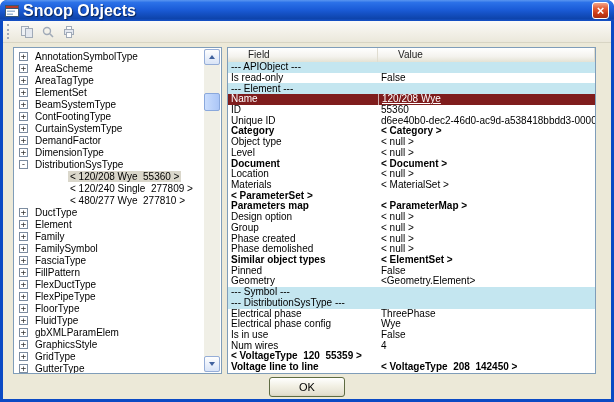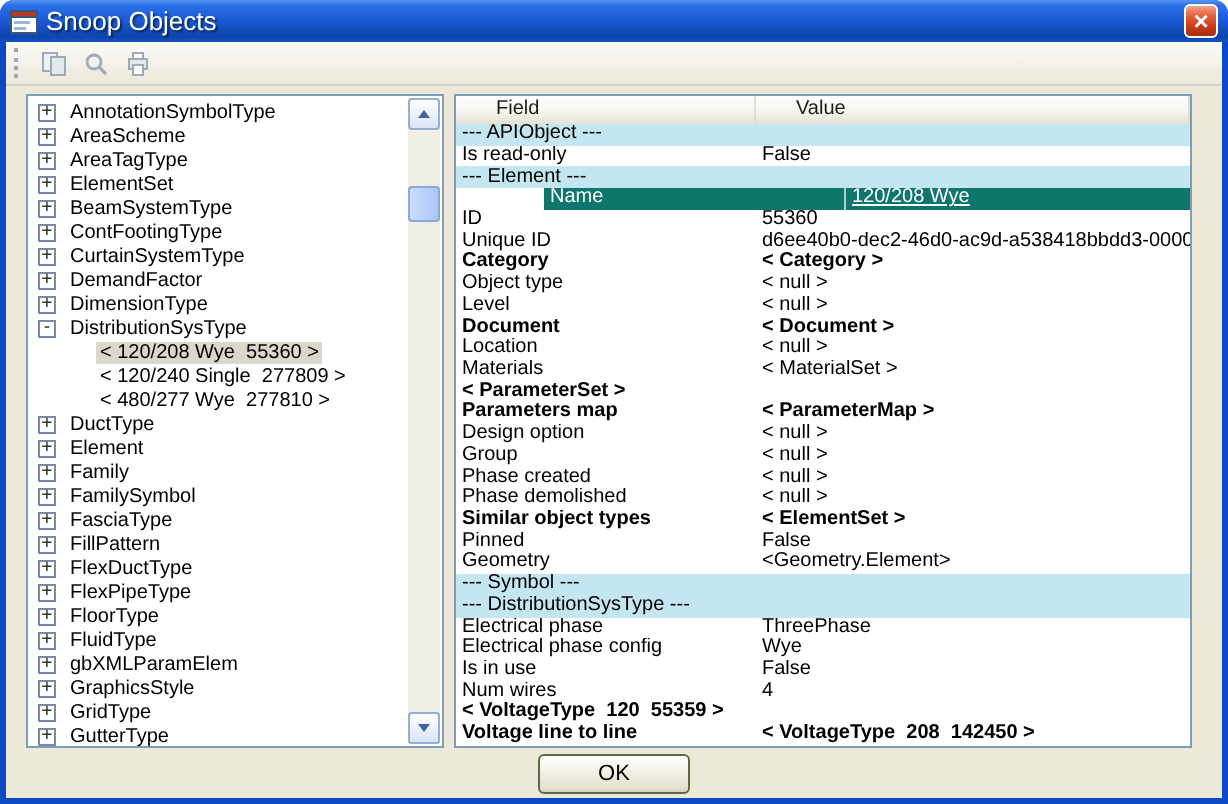--- a/index.html
+++ b/index.html
@@ -1,35 +1,35 @@
 <!DOCTYPE html>
 <html><head>
 <meta charset="utf-8">
 <style>
   html,body{margin:0;padding:0;background:#fff;font-family:"Liberation Sans",sans-serif;}
   .window{position:relative;width:614px;height:402px;background:#0B4AC4;border-radius:7px 7px 0 0;overflow:hidden;box-sizing:border-box;}
   .titlebar{position:absolute;top:0;left:0;right:0;height:21px;display:flex;align-items:center;padding:0 5px;box-sizing:border-box;
     background:linear-gradient(180deg,#5A96F0 0%,#2B71E8 12%,#1B5CD8 45%,#0E44AC 88%,#1652C8 100%);border-radius:7px 7px 0 0;}
   .win-icon{width:14px;height:14px;margin-right:4px;flex:none;}
-  .title-text{color:#fff;font-weight:normal;font-size:13px;text-shadow:1px 1px 1px rgba(0,0,0,.55);flex:1;white-space:nowrap;}
+  .title-text{color:#fff;font-weight:bold;font-size:16px;text-shadow:1px 1px 1px rgba(0,0,0,.55);flex:1;white-space:nowrap;}
   .close{width:17px;height:17px;border:1px solid #fff;border-radius:3px;box-sizing:border-box;flex:none;
     background:linear-gradient(180deg,#F2A489 0%,#E25E38 35%,#C93A17 70%,#A72D10 100%);
     display:flex;align-items:center;justify-content:center;}
   .close span{color:#fff;font-size:13px;font-weight:bold;line-height:13px;margin-top:-1px;}
   .client{position:absolute;top:21px;left:3px;right:3px;bottom:3px;background:#ECE9D8;overflow:hidden;}
   
   .toolbar{position:absolute;top:0;left:0;right:0;height:22px;background:linear-gradient(180deg,#FBFAF7,#EBE8DB);
     border-bottom:1px solid #D8D5C4;display:flex;align-items:center;padding-left:3px;box-sizing:border-box;}
   .grip{width:3px;height:15px;border-left:2px dotted #9FA8B8;margin:0 4px 0 1px;}
   .tbtn{width:21px;height:19px;display:flex;align-items:center;justify-content:center;opacity:.9;}
   
   .tree-panel{position:absolute;left:10px;top:26px;width:209px;height:327px;background:#fff;border:1px solid #7F9DB9;box-sizing:border-box;overflow:hidden;}
   .tree-items{position:absolute;top:1px;left:0;right:17px;bottom:0;overflow:hidden;padding-top:1px;}
   .tree-row{display:flex;align-items:center;height:12px;padding-left:5px;font-size:10px;color:#000;white-space:pre;}
-  .tree-row.lvl1{padding-left:34px;}
+  .tree-row.lvl1{padding-left:54px;}
   .expander{width:9px;height:9px;flex:none;border:1px solid #7C8CA0;background:#fff;box-sizing:border-box;
     font-family:"DejaVu Sans Mono",monospace;font-size:9px;line-height:6px;text-align:center;color:#333;margin-right:5px;}
   .tlabel{white-space:pre;overflow:hidden;padding:0 2px;}
   .tree-row.sel .tlabel{background:#DAD7CB;}
   
   .vscroll{position:absolute;top:1px;right:1px;bottom:1px;width:16px;background:#F0EFE6;}
   .sbtn{position:absolute;left:0;width:16px;height:16px;border:1px solid #95ADD7;border-radius:2px;box-sizing:border-box;
     background:linear-gradient(180deg,#FEFEFE,#D9E4F7);display:flex;align-items:center;justify-content:center;}
   .sbtn.up{top:0;} .sbtn.down{bottom:0;}
   .arr-up{width:0;height:0;border-left:3px solid transparent;border-right:3px solid transparent;border-bottom:4px solid #41629E;}
@@ -41,21 +41,21 @@
   .gridheader{display:flex;height:14px;background:linear-gradient(180deg,#FFFFFF,#F4F3EE 60%,#E4E2D4);border-bottom:1px solid #CFCDC0;font-size:10px;line-height:13px;color:#1c1c1c;}
   .hcell{box-sizing:border-box;padding-left:20px;border-right:1px solid #E0DDD0;white-space:pre;overflow:hidden;}
   .hcell.f{width:150px;flex:none;} .hcell.v{flex:1;}
   .gridbody{position:absolute;top:14px;left:0;right:0;bottom:0;overflow:hidden;}
   .grow{display:flex;height:10.72px;font-size:10px;line-height:10.6px;color:#000;align-items:center;}
   .fcell{width:150px;flex:none;box-sizing:border-box;padding-left:3px;white-space:pre;overflow:hidden;}
   .vcell{flex:1;box-sizing:border-box;padding-left:3px;white-space:pre;overflow:hidden;}
   .grow.cat{background:#C4E6F0;}
   .grow.cat .fcell{width:auto;}
   .grow.bold{font-weight:bold;}
-  .grow.sel{background:#0f766e;color:#fff;margin-left:44px;}
+  .grow.sel{background:#7f1d1d;color:#fff;}
   .grow.sel .vcell{border-left:1px solid rgba(255,255,255,.65);text-decoration:underline;}
   
   .okbtn{position:absolute;left:266px;top:356px;width:76px;height:20px;border:1px solid #5E6B42;border-radius:3px;
     background:linear-gradient(180deg,#FFFFFF,#F2F0E4 45%,#E4E0D0 90%,#D8D4C2);font-size:11px;font-family:"Liberation Sans",sans-serif;color:#000;}
 </style>
 </head>
 <body>
 
 <div class="window">
   <div class="titlebar">

